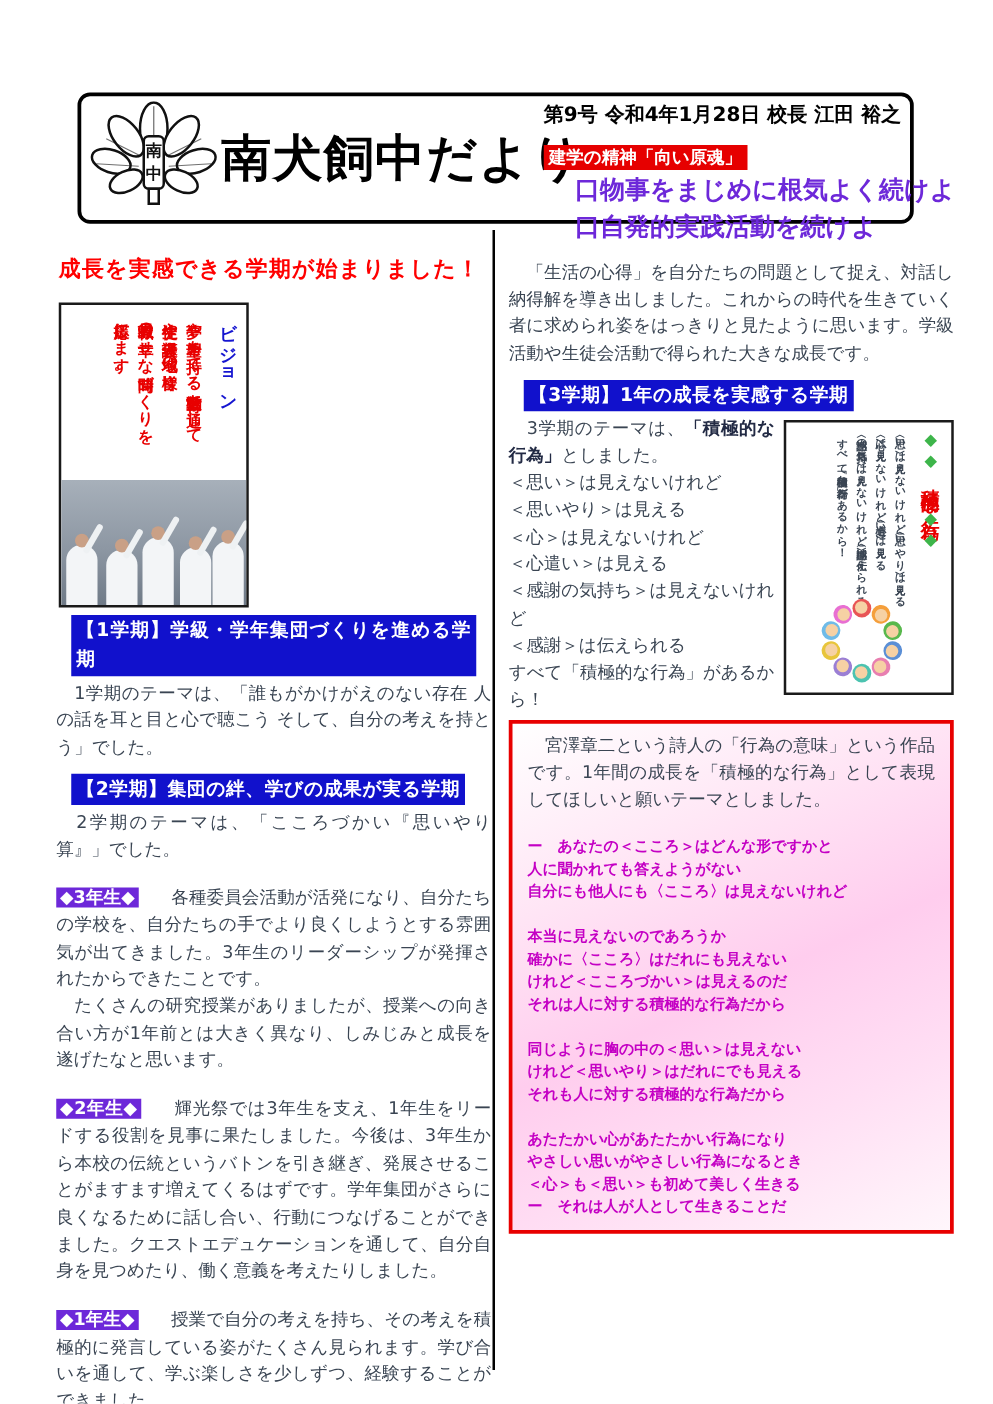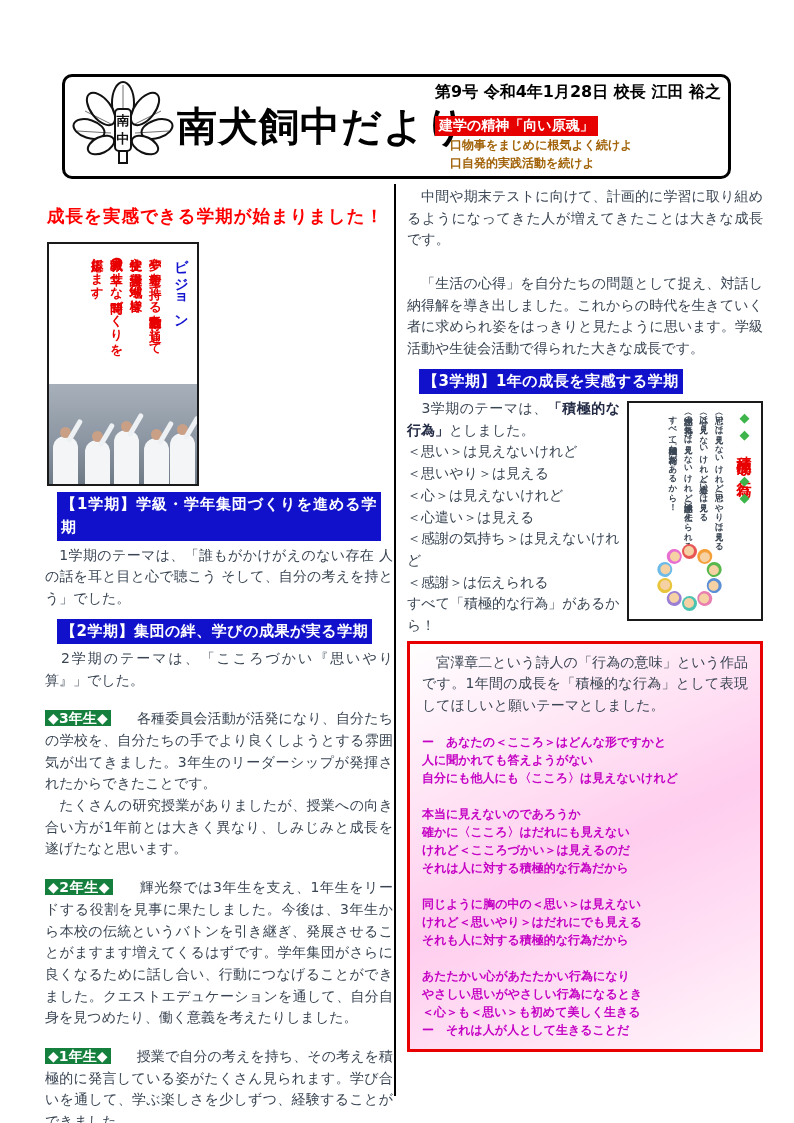--- a/index.html
+++ b/index.html
@@ -8,21 +8,21 @@
   
   .header-box{position:absolute;left:62px;top:74px;width:663px;height:99px;
               border:3px solid #000;border-radius:10px;background:#fff;}
   .logo{position:absolute;left:6px;top:4px;width:104px;height:90px;}
   .title{position:absolute;left:112px;top:22px;font-size:40px;font-weight:bold;color:#000;
          letter-spacing:1px;white-space:nowrap;}
   .hdr-right{position:absolute;left:370px;top:5px;width:290px;}
   .issue-line{font-size:16px;font-weight:bold;color:#000;white-space:nowrap;}
   .motto-badge{display:inline-block;background:#e60000;color:#fff;font-size:14px;
                font-weight:bold;padding:1px 4px;margin-top:13px;}
-  .motto-line{color:#a16207;font-size:12px;font-weight:bold;margin-left:15px;line-height:1.5;
+  .motto-line{color:#6d28d9;font-size:20px;font-weight:bold;margin-left:25px;line-height:1.5;
               white-space:nowrap;}
   
   .col-divider{position:absolute;left:394px;top:184px;width:2px;height:912px;background:#000;}
   .col{font-size:14px;line-height:1.55;text-align:justify;color:#3a4553;}
   .col-left{position:absolute;left:45px;top:203px;width:348px;}
   .col-right{position:absolute;left:407px;top:186px;width:356px;}
   .headline{color:#ff0000;font-size:17.5px;font-weight:bold;margin:0 0 9px 2px;letter-spacing:1px;}
   
   .vision-box{float:left;width:148px;height:240px;border:2px solid #1a1a1a;
               margin:3px 10px 6px 2px;position:relative;background:#fff;overflow:hidden;}
@@ -39,21 +39,21 @@
   .fig:nth-of-type(4){left:64%;height:50px;}
   .fig:nth-of-type(5){left:82%;height:55px;}
   .fig:nth-of-type(1){left:3%;height:52px;}
   .vision-text{position:absolute;top:5px;right:5px;bottom:5px;writing-mode:vertical-rl;z-index:2;}
   .vision-label{color:#1515d0;font-weight:bold;font-size:14px;letter-spacing:3px;margin-left:5px;}
   .vision-lines{color:#e80000;font-weight:bold;font-size:12.5px;white-space:pre-line;
                 line-height:1.55;text-shadow:0 0 2px #fff,0 0 2px #fff,1px 1px 0 #fff;}
   .para{margin:0;}
   .sec-header{clear:both;background:#1111cc;color:#fff;font-weight:bold;font-size:15px;
               padding:1px 4px;margin:9px 12px 4px;width:fit-content;letter-spacing:0.5px;}
-  .grade-label{background:#15803d;color:#fff;font-weight:bold;padding:0 3px;font-size:14px;
+  .grade-label{background:#6d28d9;color:#fff;font-weight:bold;padding:0 3px;font-size:14px;
                margin-right:12px;}
   .grade-sec{margin-top:17px;}
   .gap{height:22px;}
   
   .theme-strong{color:#222a44;font-weight:bold;}
   .pre{white-space:pre-line;}
   .poster{float:right;width:132px;height:216px;border:2px solid #1a1a1a;margin:3px 0 6px 7px;
           position:relative;background:#fff;}
   .poster-cols{position:absolute;top:7px;right:6px;bottom:7px;left:6px;writing-mode:vertical-rl;}
   .ptitle{font-size:15px;font-weight:bold;color:#e80000;letter-spacing:2px;margin-left:5px;}
@@ -164,21 +164,20 @@
     </div>
 
     <div class="grade-sec">
       <p class="para">
         <span class="grade-label">◆1年生◆</span><span>　授業で自分の考えを持ち、その考えを積極的に発言している姿がたくさん見られます。学び合いを通して、学ぶ楽しさを少しずつ、経験することができました。</span>
       </p>
     </div>
   </div>
 
   <div class="col col-right">
-    <p class="para">　中間や期末テストに向けて、計画的に学習に取り組めるようになってきた人が増えてきたことは大きな成長です。</p>
     <div class="gap"></div>
     <p class="para">　「生活の心得」を自分たちの問題として捉え、対話し納得解を導き出しました。これからの時代を生きていく者に求められ姿をはっきりと見たように思います。学級活動や生徒会活動で得られた大きな成長です。</p>
 
     <div class="sec-header">【3学期】1年の成長を実感する学期</div>
 
     <div>
       <div class="poster">
         <div class="poster-cols">
           <div class="ptitle">
             <span class="dia">◆◆</span><span>積極的な行為</span><span class="dia">◆◆</span>

